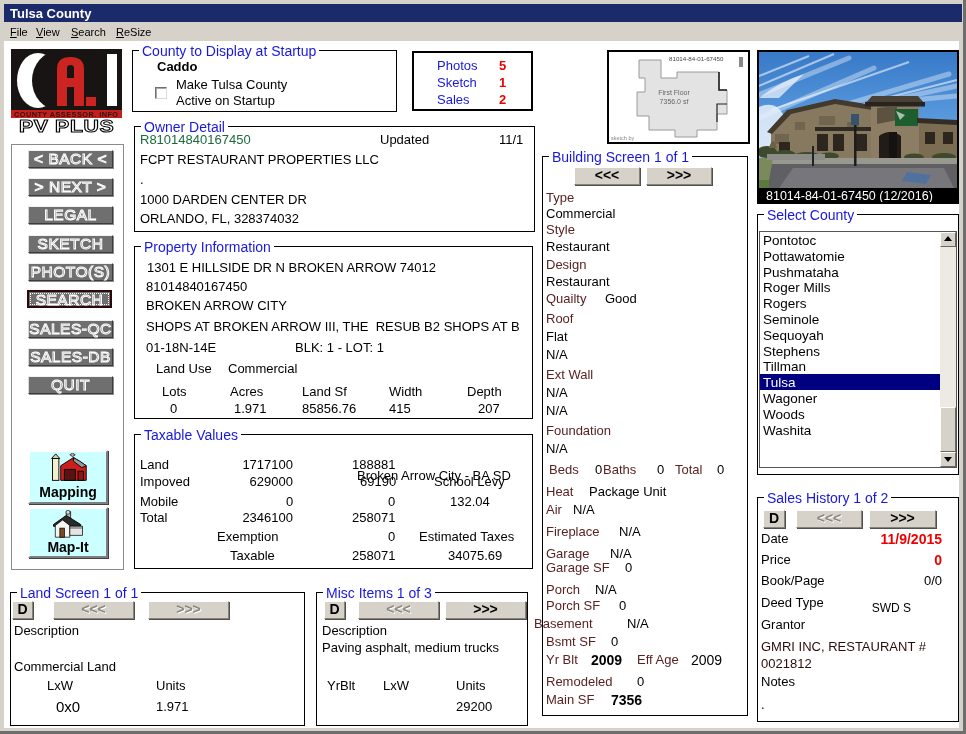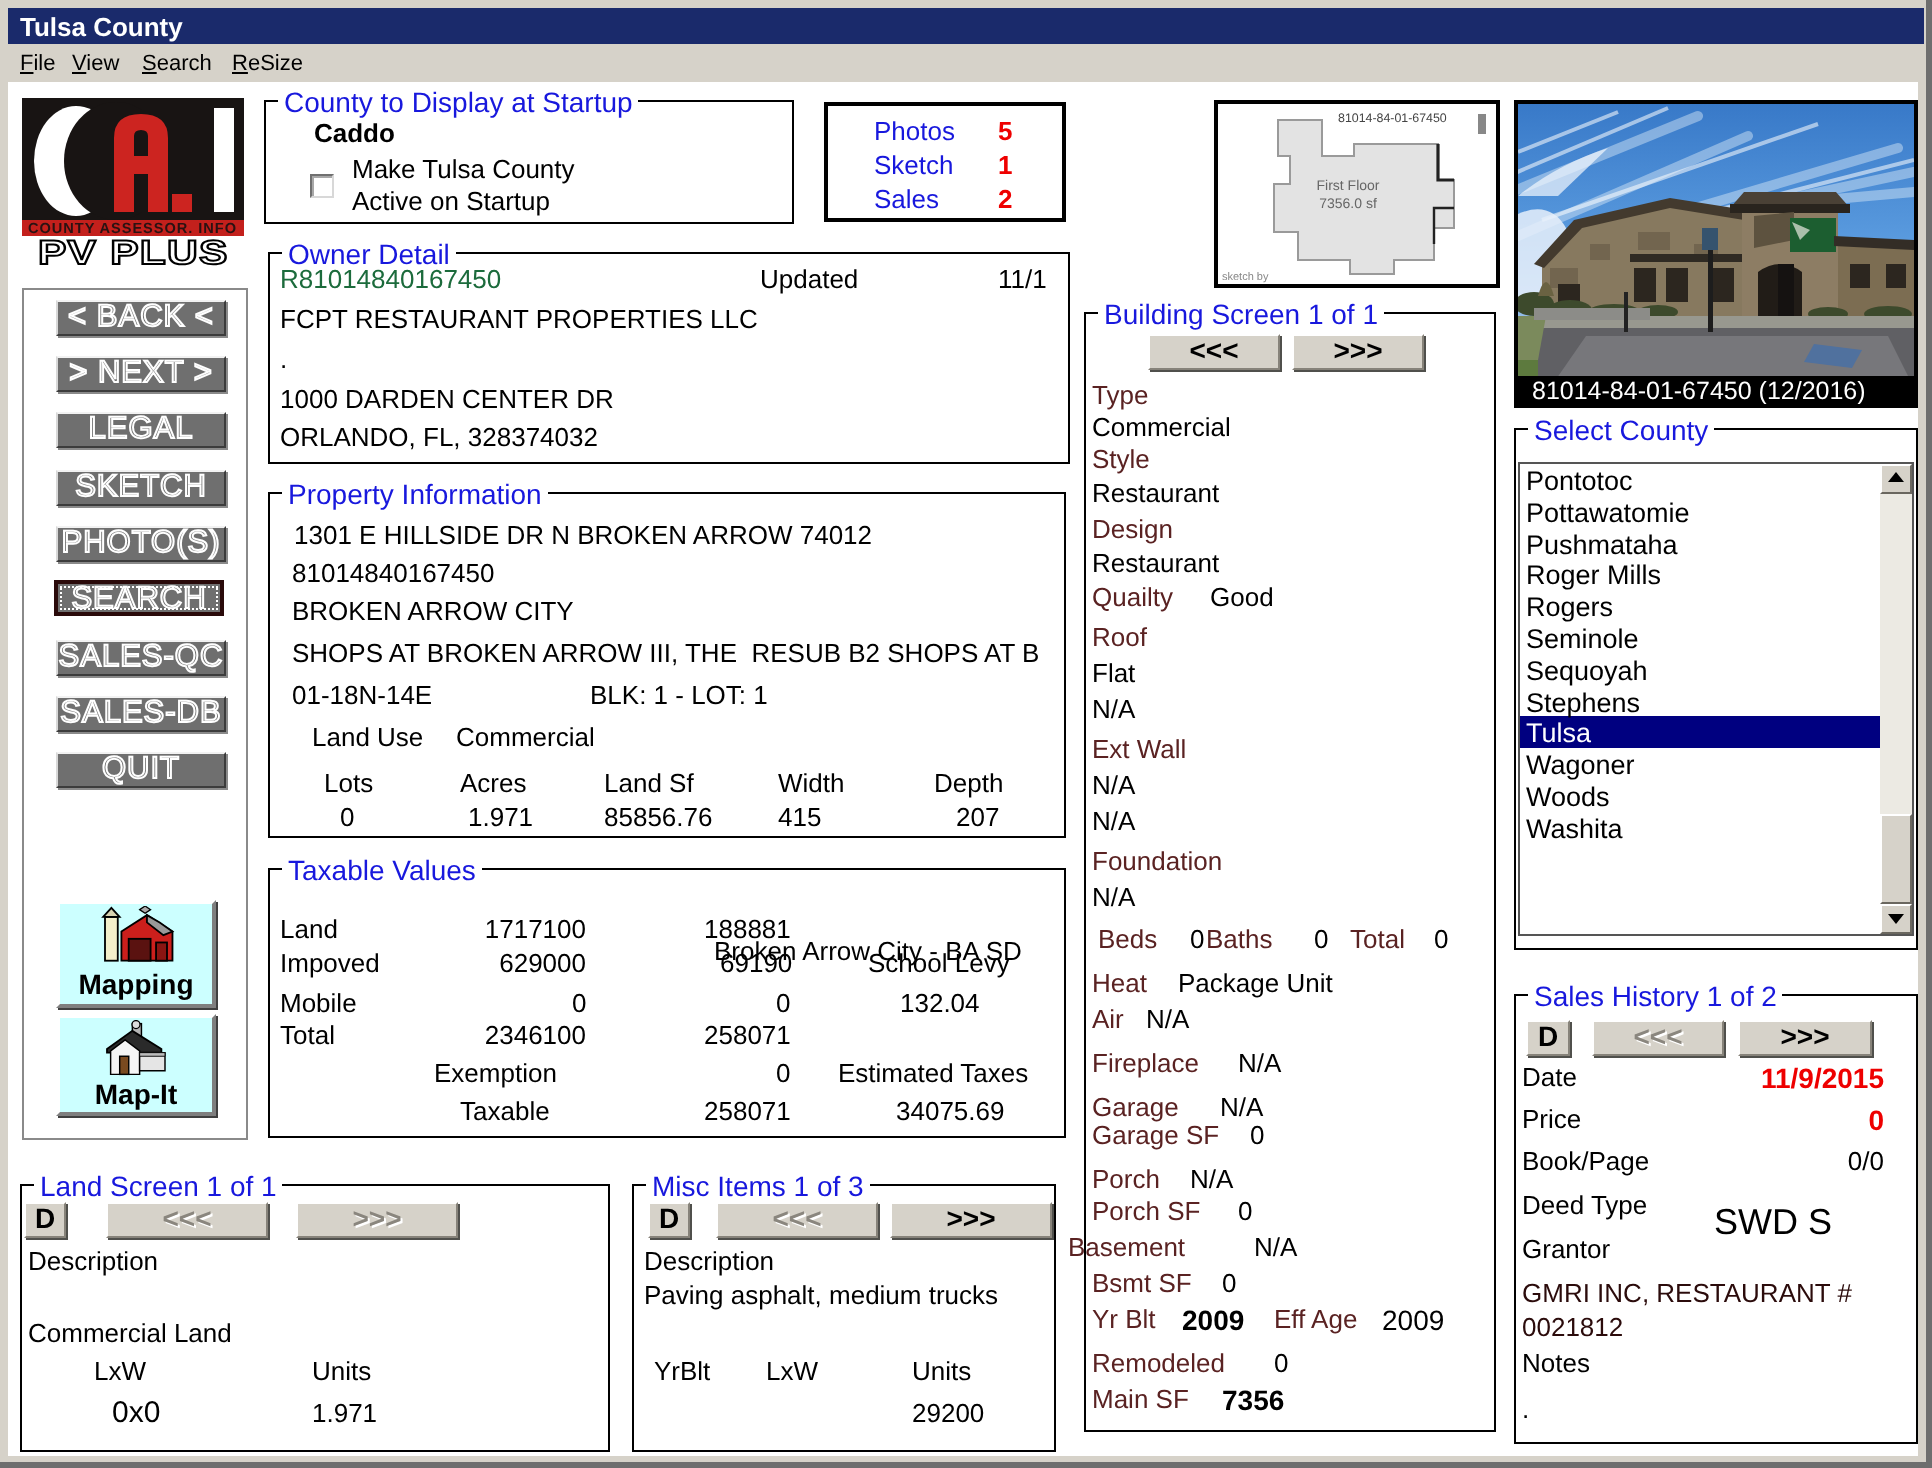--- a/index.html
+++ b/index.html
@@ -360,20 +360,21 @@
 <div class="leg" style="left:764px; top:207px; font-size:14px;">Select County</div>
 <div id="countylist">
   <div class="li">Pontotoc</div>
   <div class="li">Pottawatomie</div>
   <div class="li">Pushmataha</div>
   <div class="li">Roger Mills</div>
   <div class="li">Rogers</div>
   <div class="li">Seminole</div>
   <div class="li">Sequoyah</div>
   <div class="li">Stephens</div>
+  <div class="li">Tillman</div>
   <div class="li sel">Tulsa</div>
   <div class="li">Wagoner</div>
   <div class="li">Woods</div>
   <div class="li">Washita</div>
 </div>
 
 <div class="abs" style="left:940px; top:232px; width:16px; height:235px; background:#eceae3;"></div>
 <div class="abs" style="left:940px; top:232px; width:16px; height:15px; background:#d6d2c9; border-top:1.5px solid #fff; border-left:1.5px solid #fff; border-right:1.5px solid #6a675f; border-bottom:1.5px solid #6a675f;">
   <div style="width:0;height:0;border-left:4px solid transparent;border-right:4px solid transparent;border-bottom:5px solid #000;margin:3px auto 0;"></div>
 </div>
@@ -387,18 +388,18 @@
 <div class="wbtn" style="left:763px; top:510px; width:22px; height:18px;">D</div>
 <div class="wbtn dis" style="left:796px; top:510px; width:66px; height:18px;">&lt;&lt;&lt;</div>
 <div class="wbtn" style="left:869px; top:510px; width:67px; height:18px;">&gt;&gt;&gt;</div>
 <div class="t" style="left:761px; top:531px;">Date</div>
 <div class="t r" style="left:842px; top:531px; width:100px; text-align:right; font-size:14px;">11/9/2015</div>
 <div class="t" style="left:761px; top:552px;">Price</div>
 <div class="t r" style="left:842px; top:552px; width:100px; text-align:right; font-size:14px;">0</div>
 <div class="t" style="left:761px; top:573px;">Book/Page</div>
 <div class="t" style="left:842px; top:573px; width:100px; text-align:right;">0/0</div>
 <div class="t" style="left:761px; top:595px;">Deed Type</div>
-<div class="t" style="left:857px; top:601px; width:101px; font-size:18px;">SWD S</div>
+<div class="t" style="left:810px; top:601px; width:101px; text-align:right; font-size:12px;">SWD S</div>
 <div class="t" style="left:761px; top:617px;">Grantor</div>
 <div class="t" style="left:761px; top:639px; color:#2b0b0b;">GMRI INC, RESTAURANT #</div>
 <div class="t" style="left:761px; top:656px; color:#2b0b0b;">0021812</div>
 <div class="t m" style="left:761px; top:674px;">Notes</div>
 <div class="t" style="left:761px; top:697px;">.</div>
 
 </body></html>

